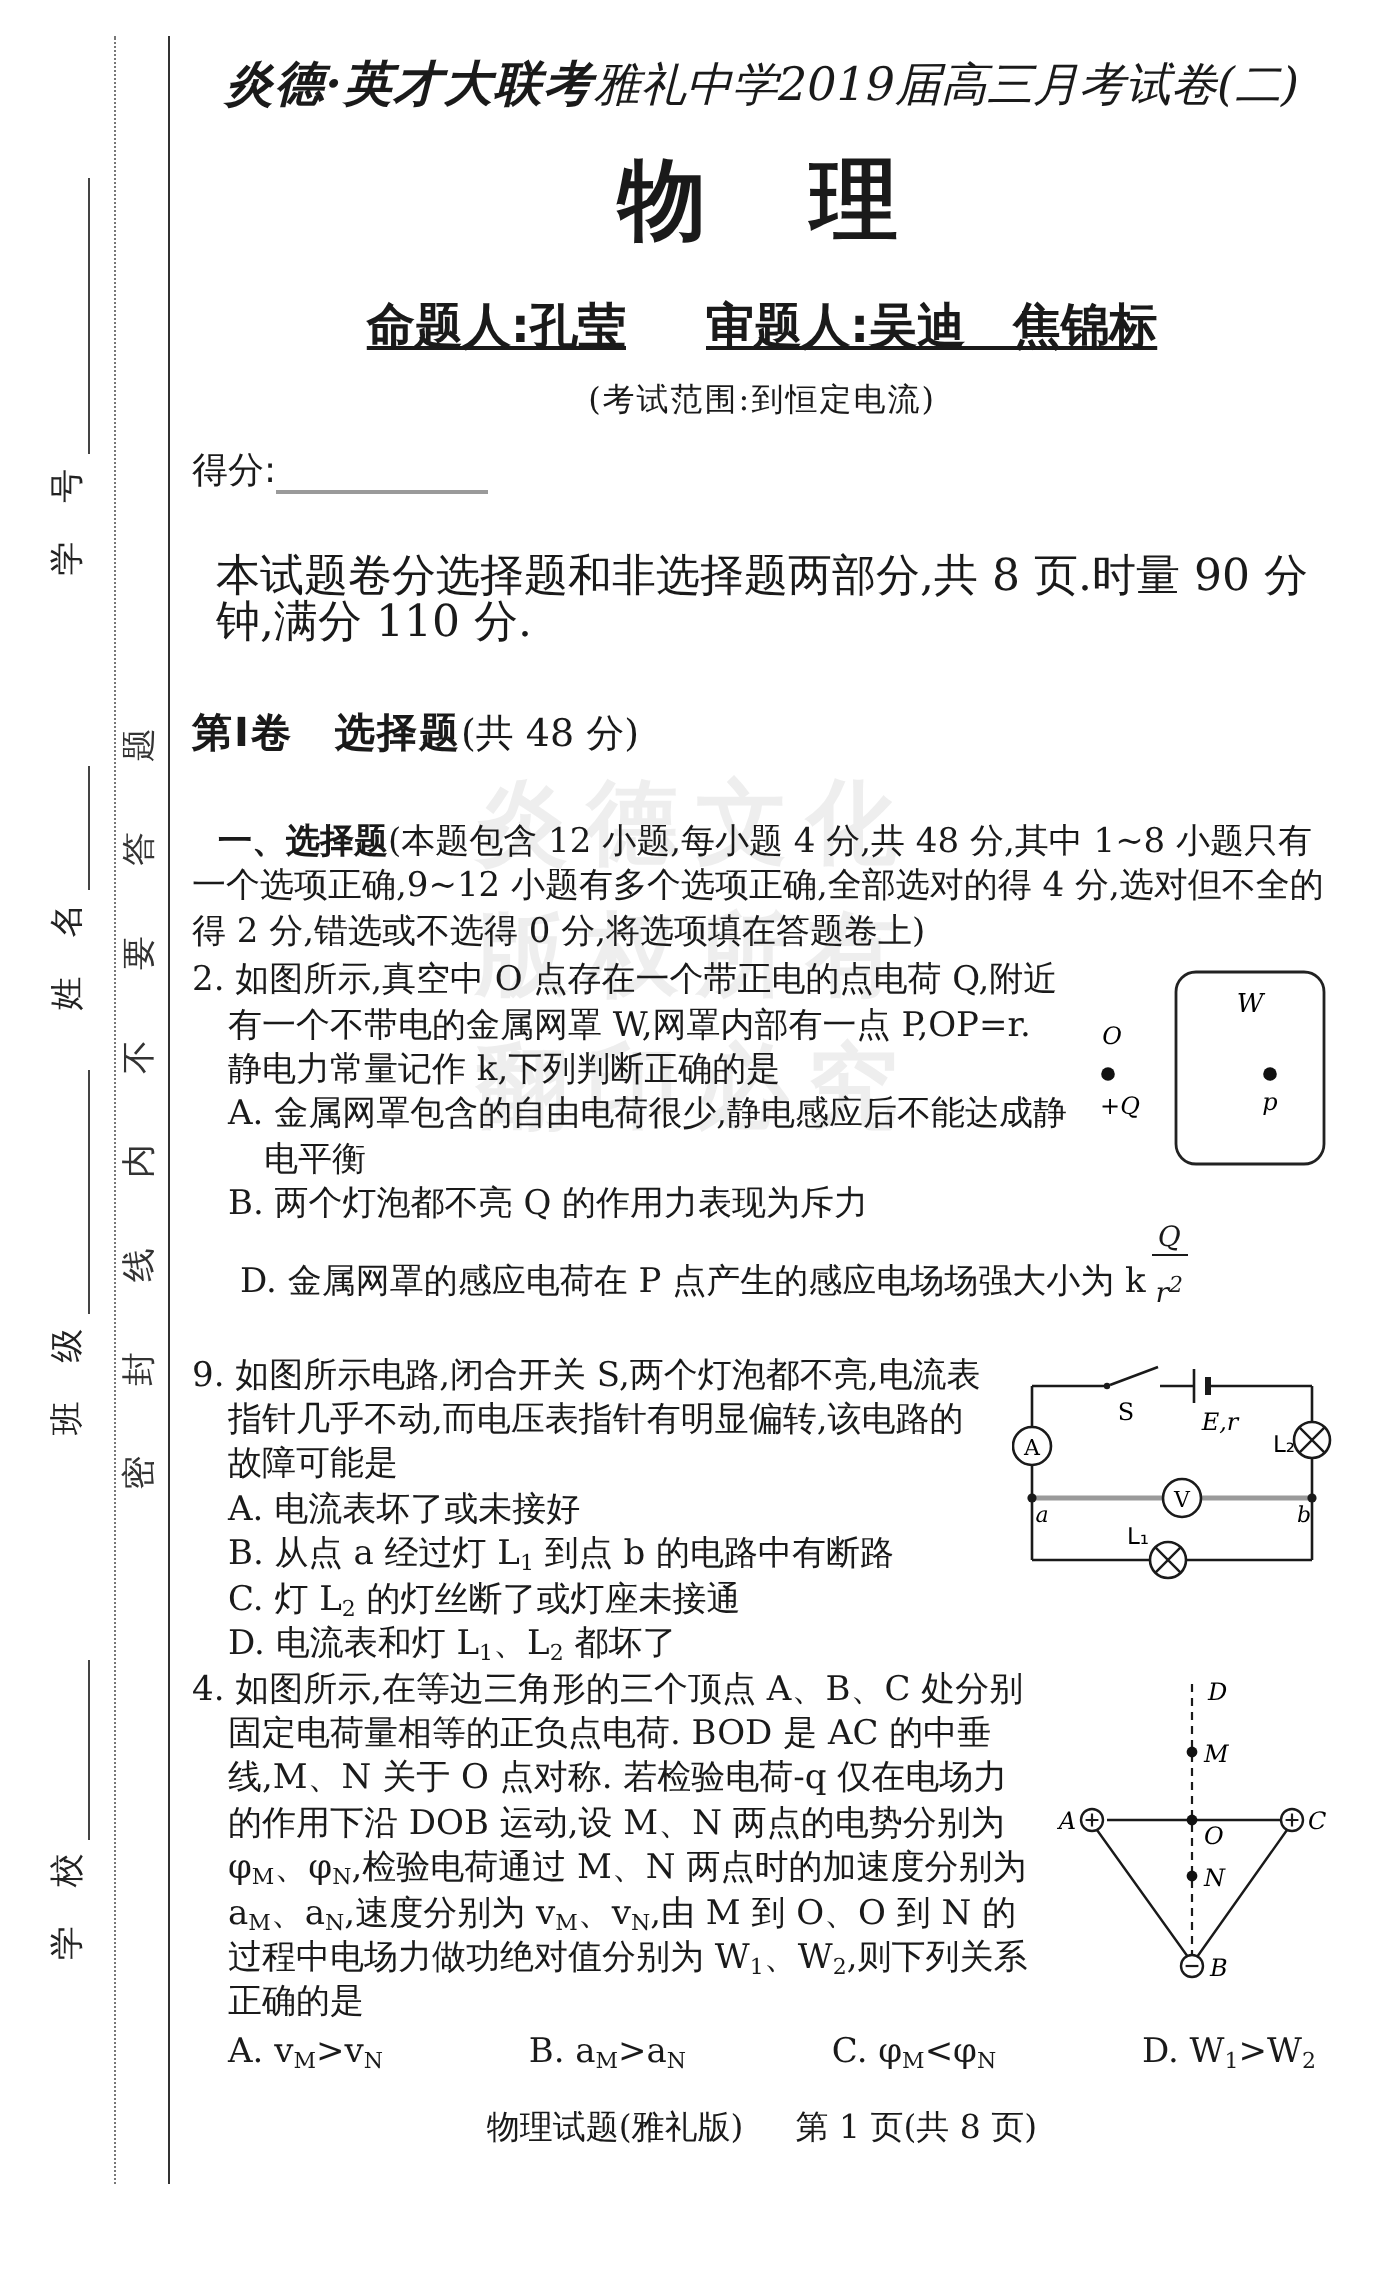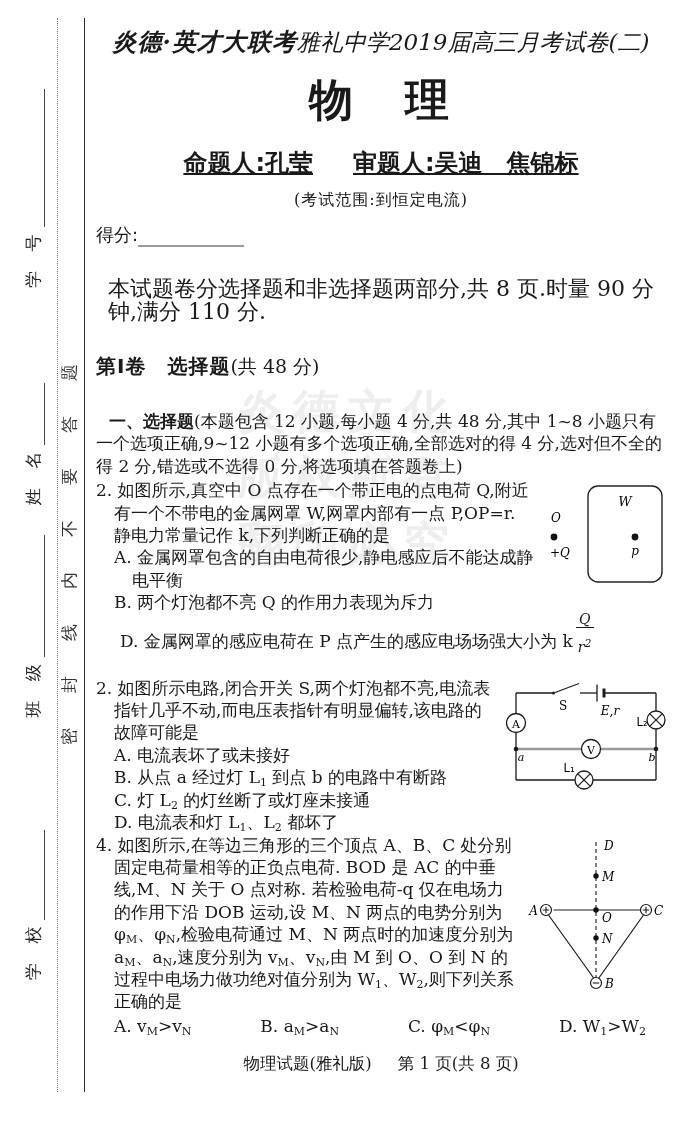--- a/index.html
+++ b/index.html
@@ -75,21 +75,21 @@
   svg text { font-family:"DejaVu Serif","Liberation Serif",serif; }
   svg .it { font-style:italic; }
   svg .sub { font-family:"DejaVu Sans","Liberation Sans",sans-serif; }
 
   .frac { display:inline-flex; flex-direction:column; text-align:center;
     vertical-align:middle; font-size:14px; line-height:15px; font-style:italic;
     margin-left:3px; position:relative; top:-2px; }
   .frac .den { border-top:1.2px solid #1a1a1a; padding:12px 2px; }
   .opt-d-row { margin-left:24px; display:flex; align-items:center; min-height:36px; }
 
-  .q4-options { margin-left:18px; margin-right:20px; display:flex;
+  .q4-options { margin-left:18px; margin-right:8px; display:flex;
     justify-content:space-between; clear:right; padding-top:2px; }
 
   .footer { margin-top:16px; text-align:center; font-size:16.5px; }
   .footer .fgap { display:inline-block; width:26px; }
 
   sub { font-size:11px; vertical-align:-3px; line-height:0; }
   sup { font-size:11px; vertical-align:5px; line-height:0; }
 </style>
 </head>
 <body>
@@ -208,21 +208,21 @@
         <text x="10" y="48.5" font-size="11" text-anchor="middle">A</text>
         <text x="85" y="74.5" font-size="11" text-anchor="middle">V</text>
         <text x="57" y="31" font-size="12" text-anchor="middle">S</text>
         <text class="it" x="104" y="36" font-size="12" text-anchor="middle">E,r</text>
         <text class="sub" x="136" y="47" font-size="11.5" text-anchor="middle">L₂</text>
         <text class="sub" x="63" y="93" font-size="11.5" text-anchor="middle">L₁</text>
         <text class="it" x="15" y="82" font-size="11" text-anchor="middle">a</text>
         <text class="it" x="146" y="82" font-size="11" text-anchor="middle">b</text>
       </svg>
     </span>
-    <div class="stem">2. 如图所示电路,闭合开关 S,两个灯泡都不亮,电流表指针几乎不动,而电压表指针有明显偏转,该电路的故障可能是</div>
+    <div class="stem">9. 如图所示电路,闭合开关 S,两个灯泡都不亮,电流表指针几乎不动,而电压表指针有明显偏转,该电路的故障可能是</div>
     <div class="option">A. 电流表坏了或未接好</div>
     <div class="option">B. 从点 a 经过灯 L<sub>1</sub> 到点 b 的电路中有断路</div>
     <div class="option">C. 灯 L<sub>2</sub> 的灯丝断了或灯座未接通</div>
     <div class="option">D. 电流表和灯 L<sub>1</sub>、L<sub>2</sub> 都坏了</div>
   </div>
 
   <div class="question q4">
     <span class="figure">
       <svg width="138" height="160" viewBox="0 0 138 160">
         <path d="M68,6 V145" stroke="#1a1a1a" stroke-width="1.1" stroke-dasharray="4,3" fill="none"></path>

